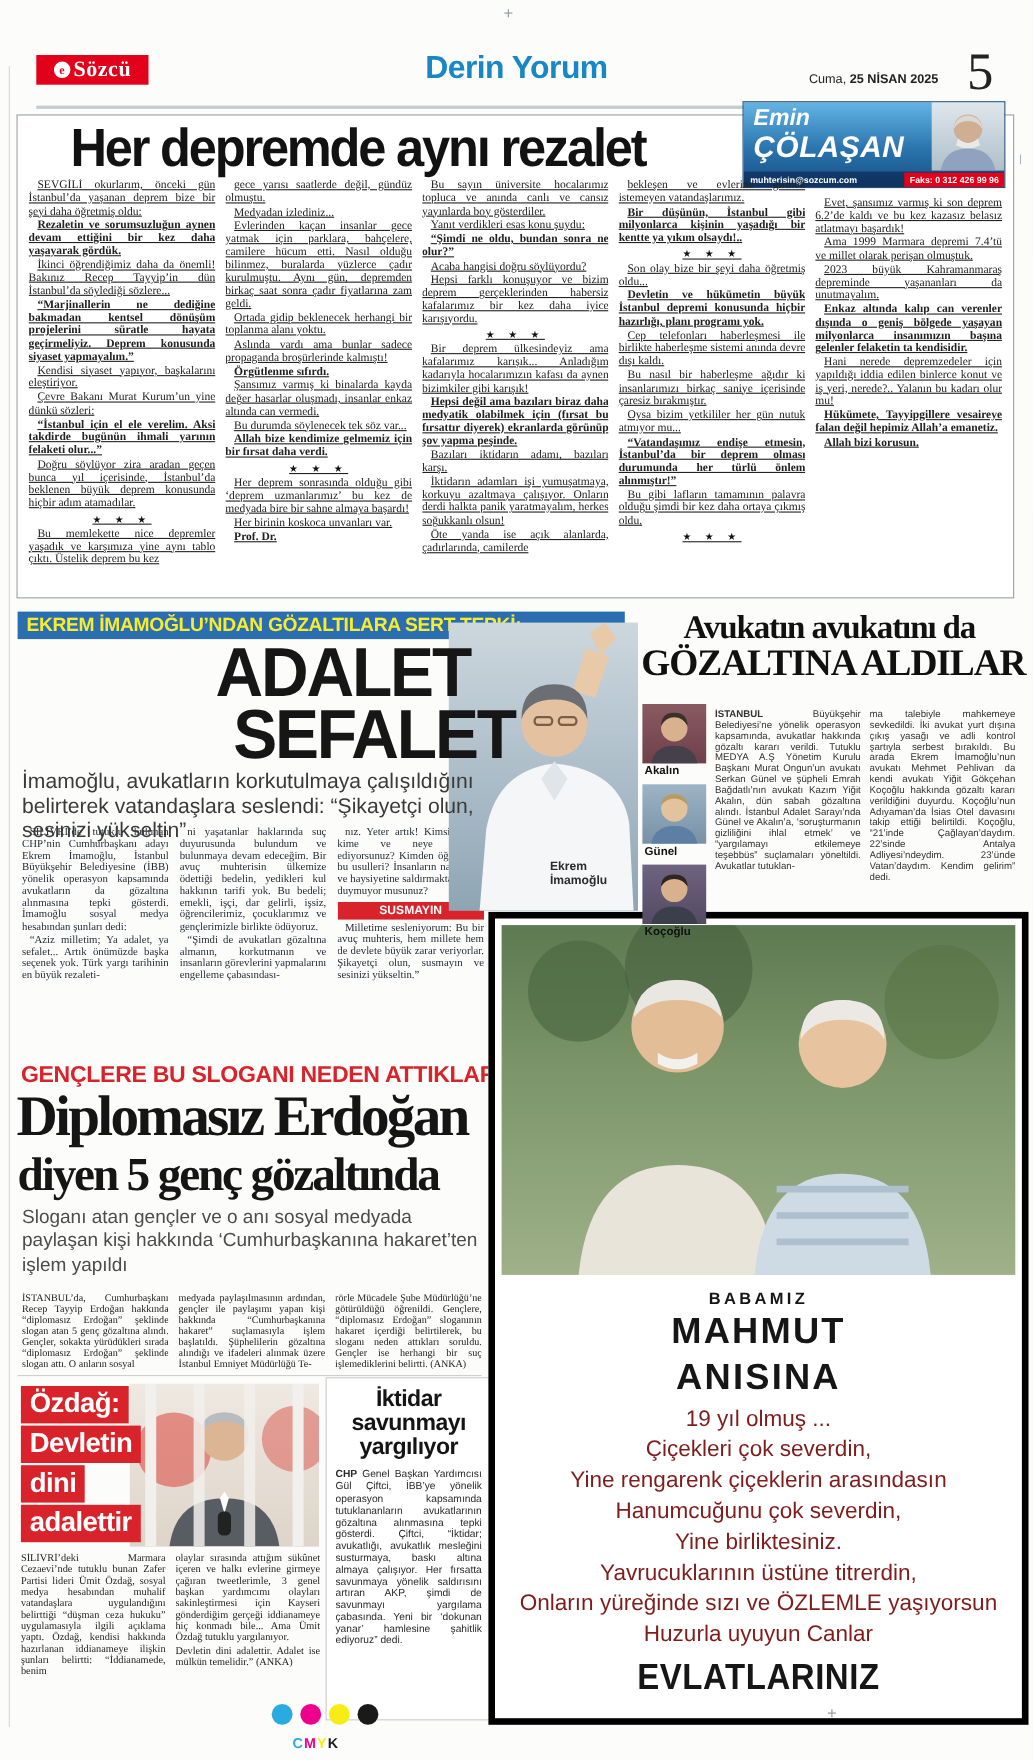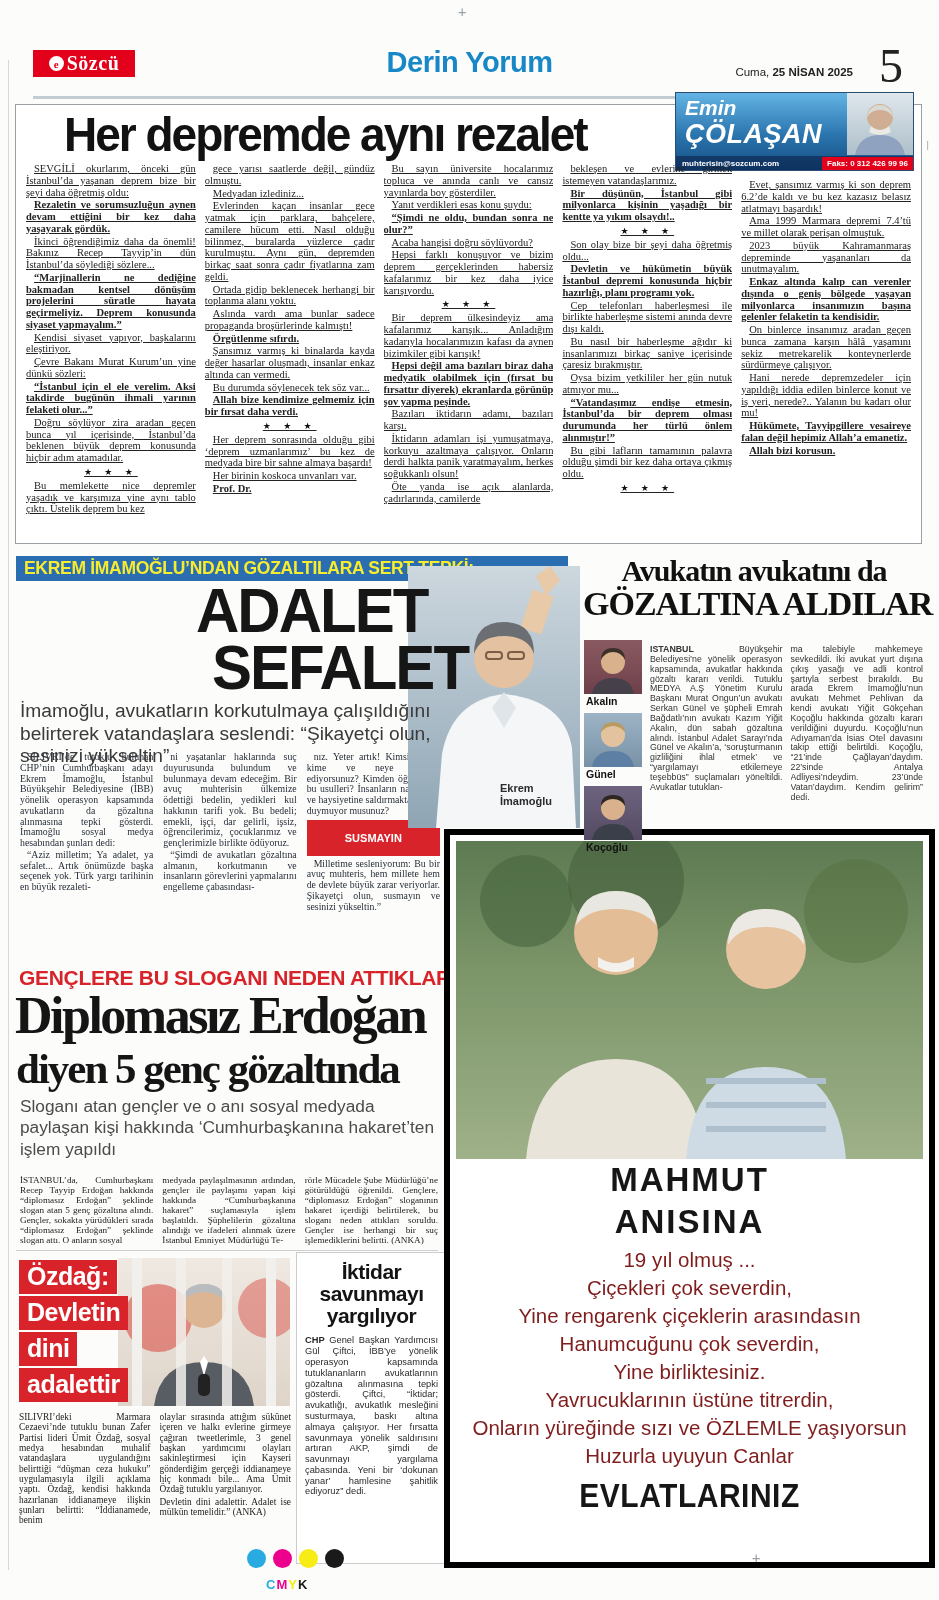--- a/index.html
+++ b/index.html
@@ -54,21 +54,21 @@
         letter-spacing:-2px;line-height:.93;z-index:2;transform:scaleY(1.05);transform-origin:top left;}
   .imo-photo{position:absolute;left:408px;top:566px;width:172px;height:262px;z-index:1;
         background:linear-gradient(180deg,#cdd7de 0%,#a8bac6 60%,#8fa5b4 100%);}
   .imo-cap{position:absolute;left:92px;top:216px;font-size:11px;font-weight:bold;color:#2b2b2b;line-height:1.15;}
   .imo-sub{position:absolute;left:20px;top:700px;width:445px;font-size:19.2px;color:#3a3a3a;line-height:1.18;z-index:2;}
   .imo-cols{position:absolute;left:20px;top:752px;width:420px;height:206px;display:flex;gap:10px;}
   .imo-col{flex:1;font-family:"Liberation Serif",serif;font-size:9.8px;line-height:1.1;text-align:justify;
         color:#1f2733;overflow:hidden;}
   .imo-col p{margin:0 0 1px;text-indent:7px;}
   .susmayin{background:#d8232a;color:#fff;font-weight:800;font-size:11px;text-align:center;
-        padding:12px 0;margin:3px 0;font-family:"Liberation Sans",sans-serif;}
+        padding:2px 0;margin:3px 0;font-family:"Liberation Sans",sans-serif;}
 
   
   .av-head{position:absolute;left:583px;top:556px;width:342px;text-align:center;z-index:2;
         font-family:"Liberation Serif",serif;color:#111;}
   .av-h1{font-size:30px;font-weight:800;letter-spacing:-1px;line-height:1.02;white-space:nowrap;}
   .av-h2{font-size:34px;font-weight:800;letter-spacing:-1px;line-height:1.02;white-space:nowrap;}
   .mug-col{position:absolute;left:584px;top:640px;width:58px;z-index:2;}
   .mug{width:58px;height:54px;margin-bottom:1px;}
   .mug-label{font-size:10.5px;font-weight:bold;color:#111;margin:0 0 6px 2px;}
   .av-cols{position:absolute;left:650px;top:645px;width:273px;height:182px;display:flex;gap:8px;}
@@ -206,21 +206,20 @@
           <p class="s-n">Oysa bizim yetkililer her gün nutuk atmıyor mu...</p>
           <p class="s-b">“Vatandaşımız endişe etmesin, İstanbul’da bir deprem olması durumunda her türlü önlem alınmıştır!”</p>
           <p class="s-n">Bu gibi lafların tamamının palavra olduğu şimdi bir kez daha ortaya çıkmış oldu.</p>
           <p class="s-stars">★ ★ ★</p>
         </div>
       <div class="col c5">
           <p class="s-n">Evet, şansımız varmış ki son deprem 6.2’de kaldı ve bu kez kazasız belasız atlatmayı başardık!</p>
           <p class="s-n">Ama 1999 Marmara depremi 7.4’tü ve millet olarak perişan olmuştuk.</p>
           <p class="s-n">2023 büyük Kahramanmaraş depreminde yaşananları da unutmayalım.</p>
           <p class="s-b">Enkaz altında kalıp can verenler dışında o geniş bölgede yaşayan milyonlarca insanımızın başına gelenler felaketin ta kendisidir.</p>
-          <p class="s-n">On binlerce insanımız aradan geçen bunca zamana karşın hâlâ yaşamını sekiz metrekarelik konteynerlerde sürdürmeye çalışıyor.</p>
           <p class="s-n">Hani nerede depremzedeler için yapıldığı iddia edilen binlerce konut ve iş yeri, nerede?.. Yalanın bu kadarı olur mu!</p>
           <p class="s-b">Hükümete, Tayyipgillere vesaireye falan değil hepimiz Allah’a emanetiz.</p>
           <p class="s-b">Allah bizi korusun.</p>
         </div>
     </div>
   </div>
 
   <div class="kicker-blue">EKREM İMAMOĞLU’NDAN GÖZALTILARA SERT TEPKİ:</div>
   <div class="imo-photo">
     <svg width="172" height="262" viewBox="0 0 172 262">
@@ -357,20 +356,21 @@
         <path d="M120 84 q4-34 40-34 q36 0 40 34 q-12-16-40-16 q-28 0-40 16Z" fill="#e9e7e2"></path>
         <path d="M142 116 q18 12 36 0 l0 10 q-18 10 -36 0Z" fill="#f2f1ee"></path>
         <path d="M70 318 q10-100 90-100 q80 0 90 100Z" fill="#e8e4d9"></path>
         <circle cx="310" cy="108" r="40" fill="#e7c3a0"></circle>
         <path d="M272 104 q0-36 38-36 q38 0 38 36 q-10-18-38-18 q-28 0-38 18Z" fill="#ece9e4"></path>
         <path d="M230 318 q8-92 80-92 q72 0 80 92Z" fill="#cfdbe4"></path>
         <path d="M250 240 h120 M250 264 h120 M250 288 h120" stroke="#aebfcd" stroke-width="6"></path>
       </svg>
     </div>
     <div class="ad-text">
+      <div class="ad-kicker">BABAMIZ</div>
       <div class="ad-name">
         <div>MAHMUT</div>
         <div>ANISINA</div>
       </div>
       <div class="ad-poem">
           <div>19 yıl olmuş ...</div>
           <div>Çiçekleri çok severdin,</div>
           <div>Yine rengarenk çiçeklerin arasındasın</div>
           <div>Hanumcuğunu çok severdin,</div>
           <div>Yine birliktesiniz.</div>

